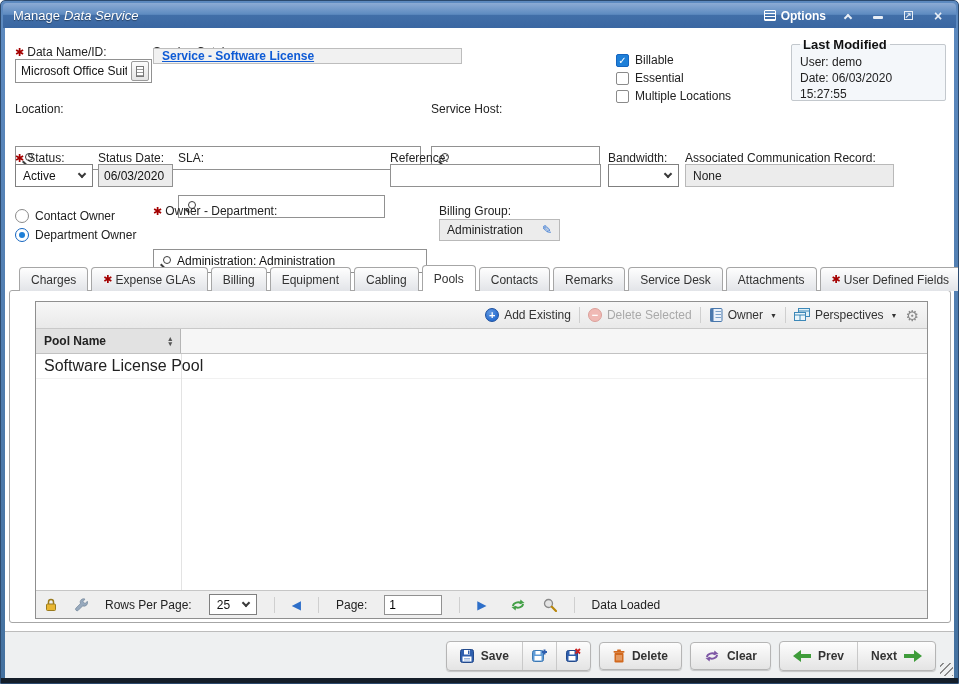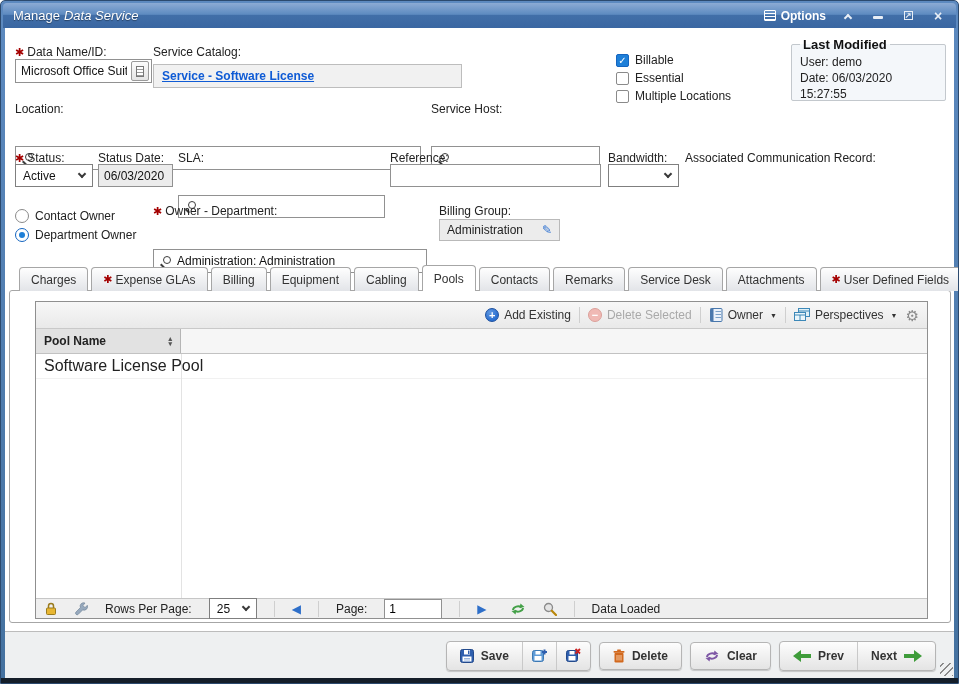--- a/index.html
+++ b/index.html
@@ -67,21 +67,21 @@
   .circ.del { background:#f0b9b4; border:1px solid #dba09a; color:#fff; }
   .vsep { width:1px; height:16px; background:#cfcfcf; }
   .caret-dn { font-size:7px; color:#333; margin-left:2px; }
   .gear { font-size:15px; color:#8a8a8a; cursor:pointer; line-height:1; }
   .ghead { height:25px; display:flex; background:#f6f6f6; border-bottom:1px solid #c2c2c2; }
   .gcol1 { width:145px; background:#e2e2e2; border-right:1px solid #b5b5b5; display:flex; align-items:center; justify-content:space-between; padding:0 8px; font-size:12px; font-weight:bold; color:#222; cursor:pointer; }
   .sort { display:flex; flex-direction:column; line-height:5px; font-size:7px; color:#555; }
   .gbody { flex:1; position:relative; background:#fff; overflow:hidden; }
   .gvline { position:absolute; left:145px; top:0; bottom:0; width:1px; background:#e3e3e3; }
   .grow { height:25px; display:flex; align-items:center; padding-left:8px; font-size:16px; color:#222; border-bottom:1px solid #f1f1f1; cursor:pointer; }
-  .gpager { height:20px; background:#efefef; border-top:1px solid #c6c6c6; display:flex; align-items:center; gap:17px; padding:0 9px; font-size:12px; color:#222; }
+  .gpager { height:28px; background:#efefef; border-top:1px solid #c6c6c6; display:flex; align-items:center; gap:17px; padding:0 9px; font-size:12px; color:#222; }
   .pgsel { position:static; height:21px; width:48px; }
   .pginp { width:58px; height:20px; border:1px solid #919191; font-size:12px; padding:0 4px; font-family:"Liberation Sans",sans-serif; }
   .tri { font-size:12px; color:#2e6fc9; cursor:pointer; line-height:1; }
   .icbtn { display:flex; align-items:center; cursor:pointer; }
 
   
   .footer { position:absolute; left:4px; right:4px; top:630px; height:48px; background:#eef0f1; border-top:1px solid #bcbcbc; display:flex; align-items:center; justify-content:flex-end; gap:8px; padding-right:18px; }
   .bgroup { display:flex; border:1px solid #b5b5b5; border-radius:4px; background:linear-gradient(#fdfdfd,#e4e4e4); box-shadow:0 1px 1px rgba(0,0,0,.18); overflow:hidden; }
   .fbtn { display:flex; align-items:center; gap:7px; height:28px; padding:0 13px; border:none; background:transparent; font-family:"Liberation Sans",sans-serif; font-size:12px; font-weight:bold; color:#333; cursor:pointer; }
   .bgroup .fbtn + .fbtn { border-left:1px solid #c9c9c9; }
@@ -124,21 +124,21 @@
 
     <div class="lbl" style="left:10px; top:17px;">
       <span class="req">✱</span><span>Data Name/ID:</span>
     </div>
     <input class="inp" style="left: 10px; top: 31px; width: 137px; padding-right: 24px;" value="Microsoft Office Suite">
     <div class="doc-btn" style="left:126px; top:33px;">
       <span class="doc-ic"></span>
     </div>
 
     <div class="lbl" style="left:148px; top:17px;">Service Catalog:</div>
-    <div class="catbox" style="left:148px; top:36px; width:309px; height:24px;">
+    <div class="catbox" style="left:148px; top:20px; width:309px; height:16px;">
       <a href="#">Service - Software License</a>
     </div>
 
     <div class="cb-row" style="left:611px; top:25px;">
       <span class="cb checked">
           <span>✓</span>
         </span>
       <span>Billable</span>
     </div>
     <div class="cb-row" style="left:611px; top:43px;">
@@ -184,20 +184,23 @@
     <div class="lbl" style="left:385px; top:123px;">Reference:</div>
     <input class="inp" style="left: 385px; top: 136px; width: 211px; height: 23px;">
 
     <div class="lbl" style="left:603px; top:123px;">Bandwidth:</div>
     <div class="sel" style="left:603px; top:136px; width:71px;">
       <span></span>
       <span class="chev"></span>
     </div>
 
     <div class="lbl" style="left:680px; top:123px;">Associated Communication Record:</div>
+    <div class="boxro" style="left:680px; top:136px; width:209px; height:23px;">
+      <span>None</span>
+    </div>
 
     <div class="radio-row" style="left:10px; top:181px;">
       <span class="rad"></span>
       <span>Contact Owner</span>
     </div>
     <div class="radio-row" style="left:10px; top:200px;">
       <span class="rad sel-on"></span>
       <span>Department Owner</span>
     </div>
 

